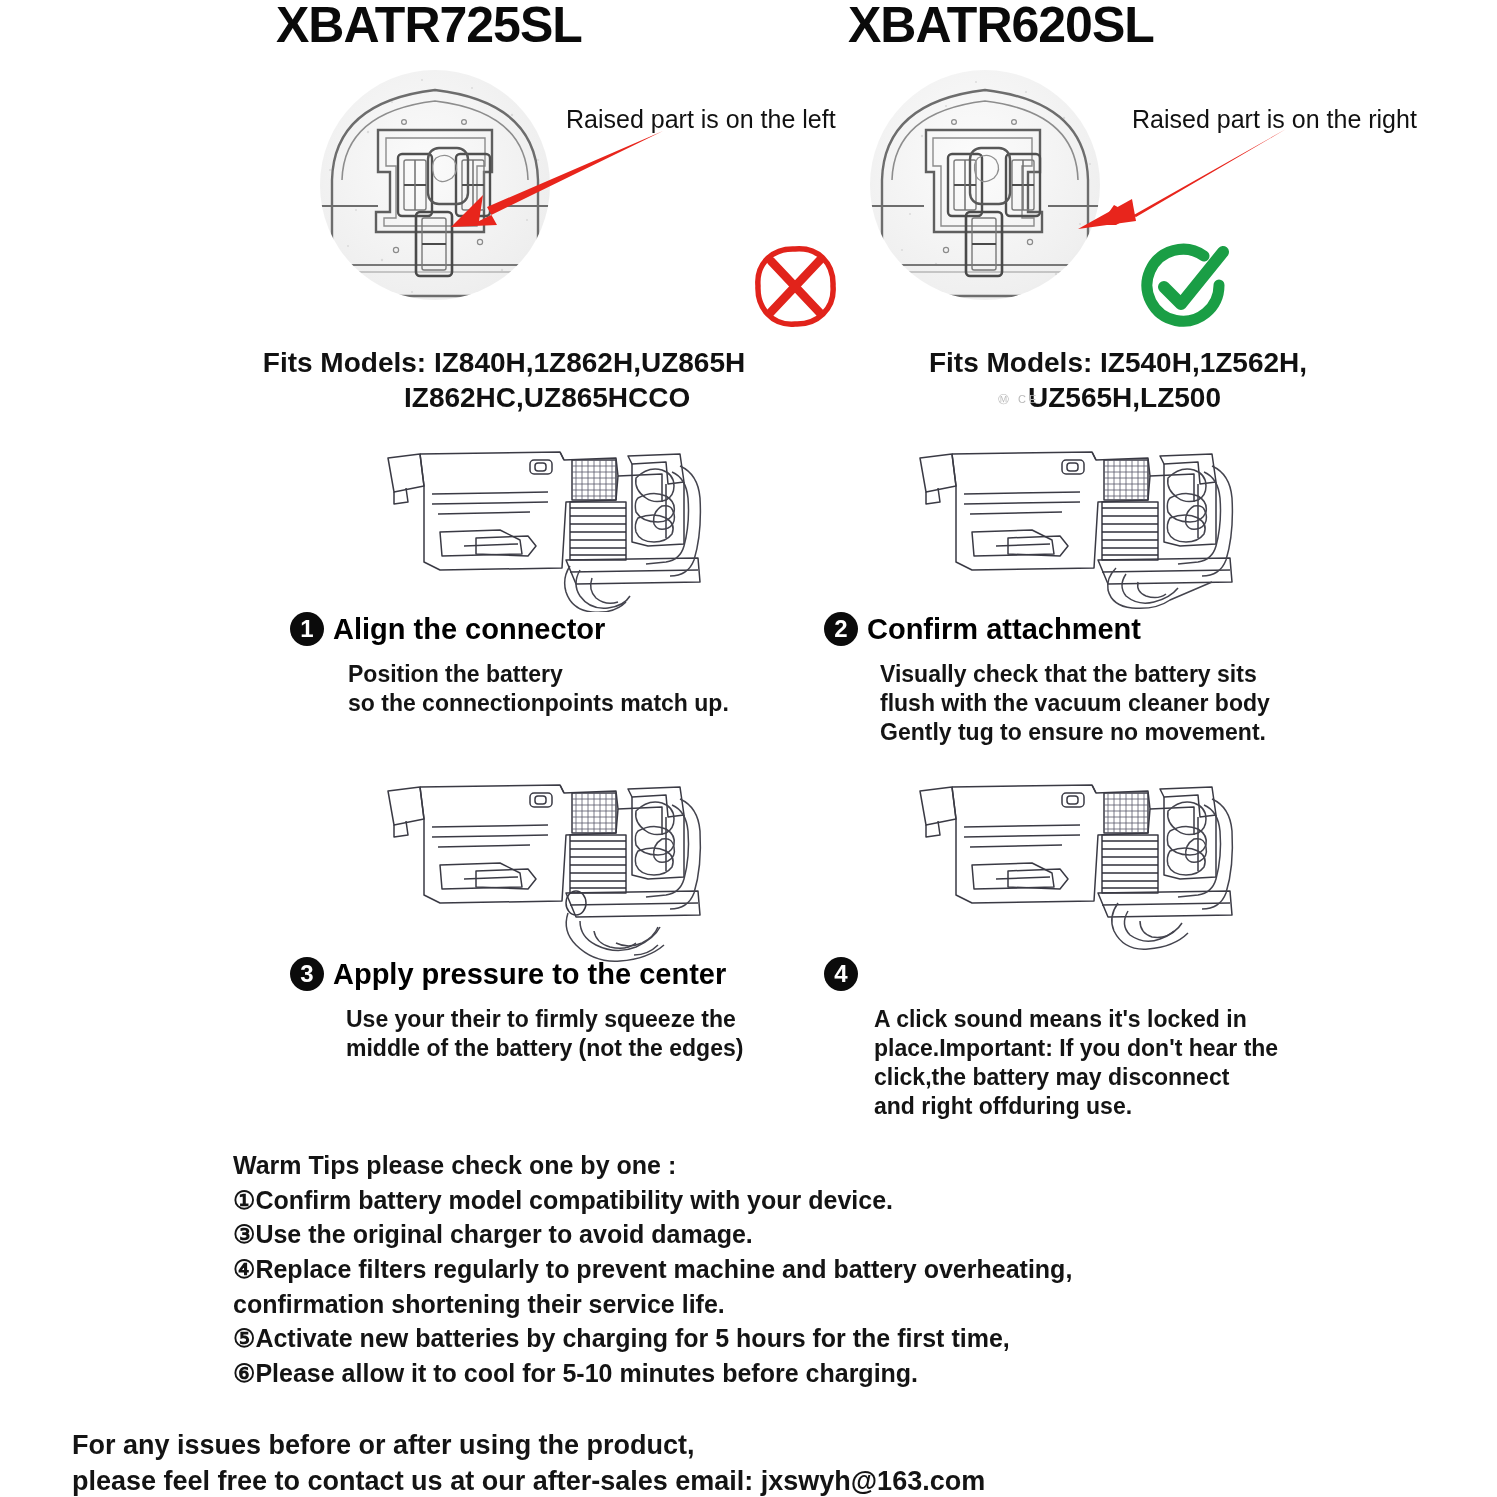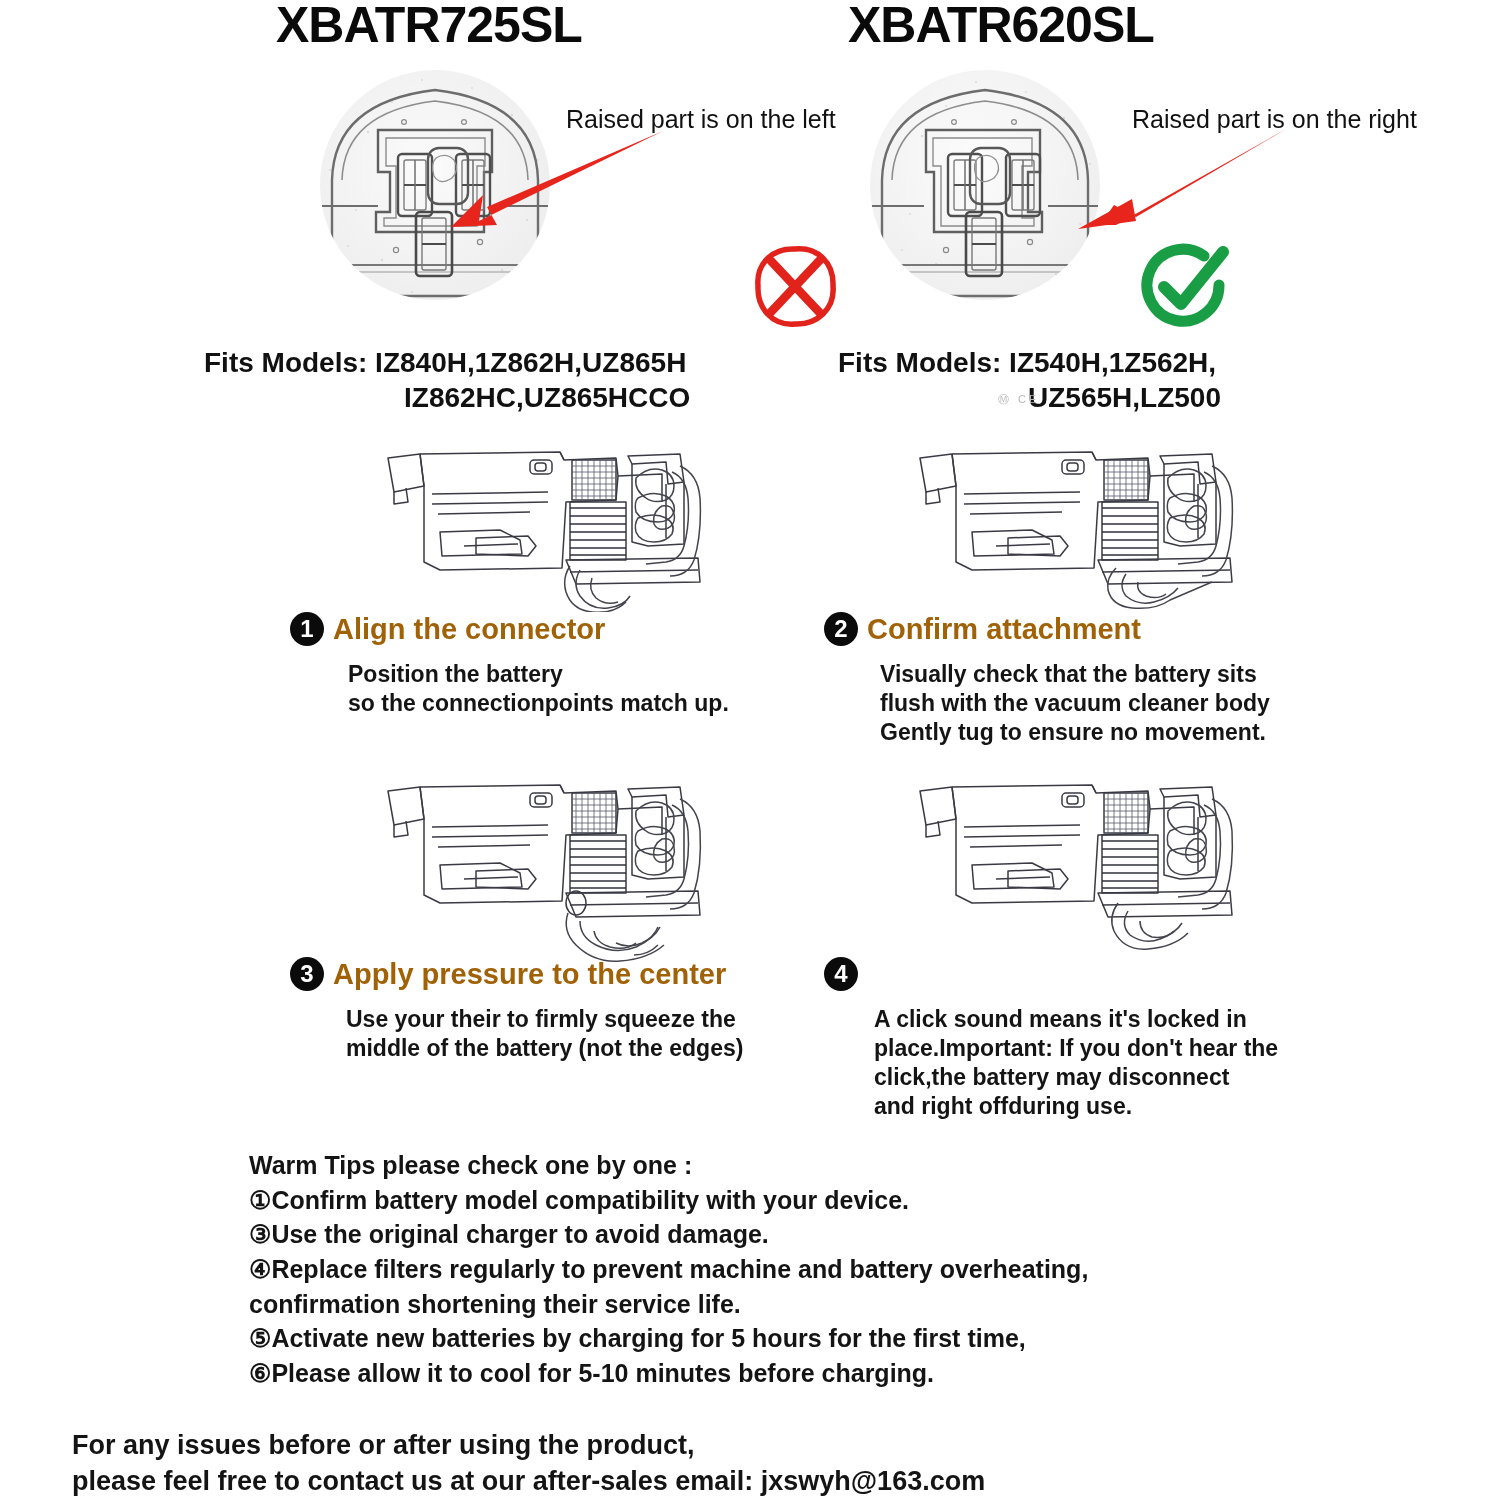--- a/index.html
+++ b/index.html
@@ -56,21 +56,21 @@
   
   .fits{
     position:absolute;
     font-size:28px;
     font-weight:bold;
     line-height:1.25;
     color:#111;
   }
   #fits-left{left:204px;top:345px;width:600px;}
   #fits-right{left:838px;top:345px;width:560px;}
-  .fits .fl1{display:block;white-space:nowrap;}
+  .fits .fl1{display:block;white-space:nowrap;text-align:center;}
   .fits .fl2{display:block;white-space:nowrap;}
   #fits-left .fl2{padding-left:200px;}
   #fits-right .fl2{padding-left:190px;}
 
   
   .step{position:absolute;}
   #step-1{left:270px;top:432px;width:520px;}
   #step-2{left:812px;top:432px;width:520px;}
   #step-3{left:270px;top:765px;width:520px;}
   #step-4{left:812px;top:765px;width:520px;}
@@ -94,21 +94,21 @@
   #head-4{left:12px;top:192px;}
 
   .num-badge{
     width:34px;height:34px;border-radius:50%;
     background:#0b0b0b;color:#fff;
     font-size:24px;font-weight:bold;
     display:flex;align-items:center;justify-content:center;
     flex:0 0 auto;
     line-height:1;
   }
-  .step-title{font-size:29px;font-weight:bold;color:#a16207;}
+  .step-title{font-size:29px;font-weight:bold;color:#000000;}
 
   .step-body{
     position:absolute;
     font-size:23px;
     font-weight:bold;
     line-height:1.26;
     color:#141414;
   }
   #body-1{left:78px;top:228px;width:460px;}
   #body-2{left:68px;top:228px;width:470px;}
@@ -119,21 +119,21 @@
   
   #warm-tips{
     position:absolute;
     left:233px;top:1148px;
     width:1200px;
     font-size:25px;
     font-weight:bold;
     line-height:1.385;
     color:#141414;
   }
-  #warm-tips .tip-line{display:block;white-space:nowrap;margin-left:16px;}
+  #warm-tips .tip-line{display:block;white-space:nowrap;}
 
   
   #footer{
     position:absolute;
     left:72px;top:1428px;
     font-size:27px;
     font-weight:bold;
     line-height:1.33;
     color:#141414;
   }

